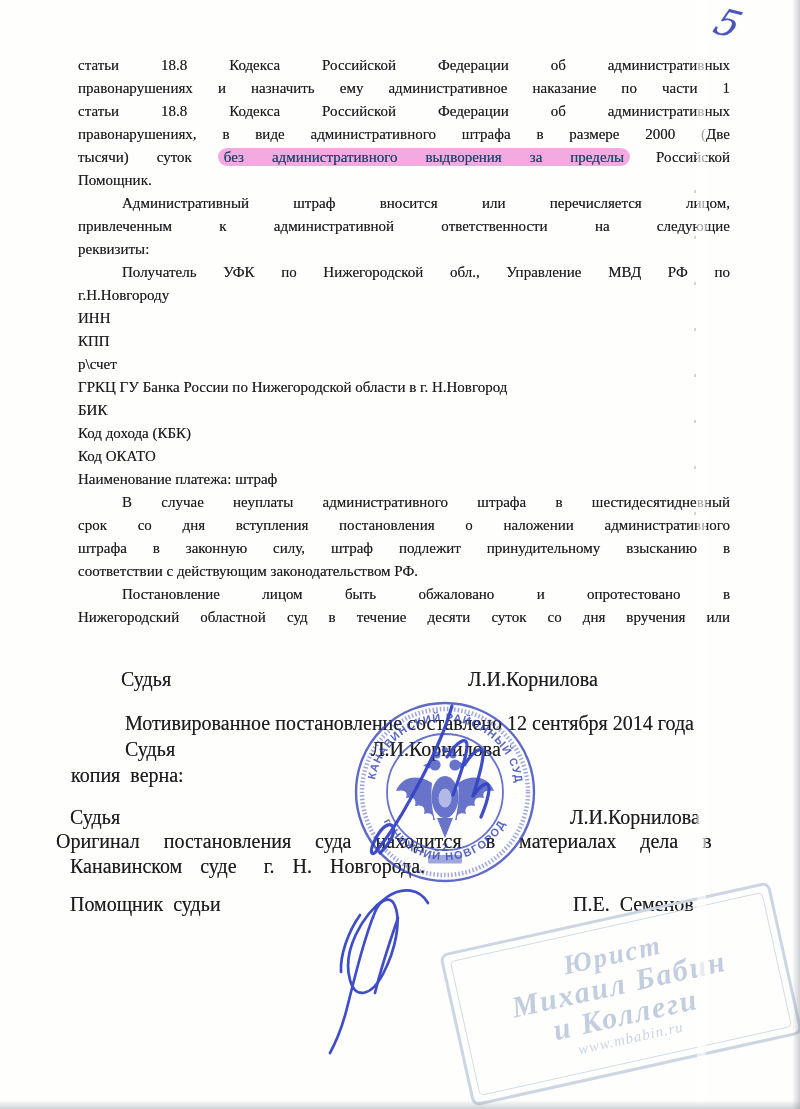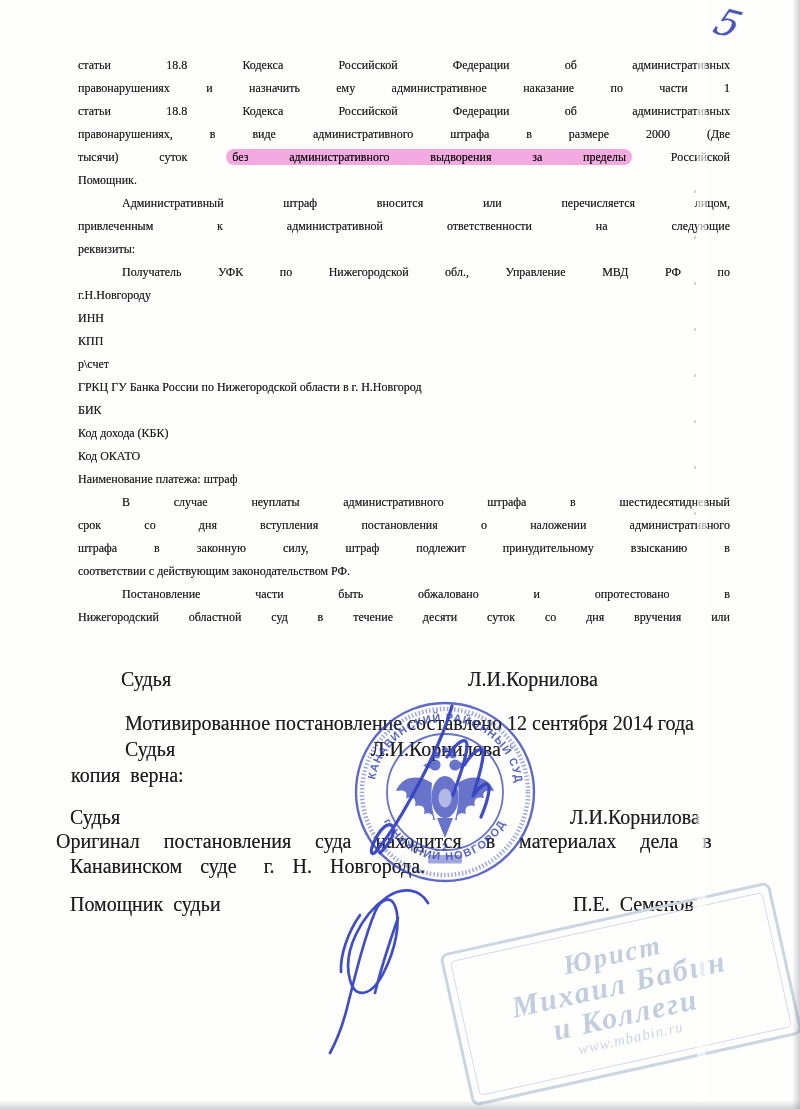--- a/index.html
+++ b/index.html
@@ -5,30 +5,30 @@
   html,body{margin:0;padding:0;background:#ffffff;}
   .page{
     position:relative;width:800px;height:1109px;overflow:hidden;
     background:#fefefd;
     font-family:"Liberation Serif","DejaVu Serif",serif;
     color:#1d1d20;
   }
   
   .textflow{
     position:absolute;left:78px;top:54px;width:652px;
-    font-size:12px;line-height:23px;
+    font-size:15px;line-height:23px;
     text-shadow:0 0 .5px rgba(25,25,30,.6);
   }
   .ln{white-space:nowrap;}
   .ln.j{white-space:normal;text-align:justify;text-align-last:justify;}
   .ln.ind{padding-left:44px;}
   .hl{
     background:rgba(241,163,221,.92);
     border-radius:9px;padding:1px 6px;margin:-1px -2px;
-    color:#000000;
+    color:#0c4a6e;
   }
   
   .abs{
     position:absolute;font-size:20px;line-height:23px;white-space:pre;
     text-shadow:0 0 .5px rgba(25,25,30,.6);
   }
   .wsp{word-spacing:7px;}
   .wsp2{word-spacing:4px;}
   
   .pen-five{
@@ -119,21 +119,21 @@
     </div>
 
     <div>
       <div class="ln j ind">В случае неуплаты административного штрафа в шестидесятидневный</div>
       <div class="ln j">срок со дня вступления постановления о наложении административного</div>
       <div class="ln j">штрафа в законную силу, штраф подлежит принудительному взысканию в</div>
       <div class="ln">соответствии с действующим законодательством РФ.</div>
     </div>
 
     <div>
-      <div class="ln j ind">Постановление части быть обжаловано и опротестовано в</div>
+      <div class="ln j ind">Постановление лицом быть обжаловано и опротестовано в</div>
       <div class="ln j">Нижегородский областной суд в течение десяти суток со дня вручения или</div>
     </div>
   </div>
 
   <span class="abs" style="left:121px;top:668px">Судья</span>
   <span class="abs" style="left:468px;top:668px">Л.И.Корнилова</span>
 
   <span class="abs" style="left:125px;top:712px">Мотивированное постановление составлено 12 сентября 2014 года</span>
   <span class="abs" style="left:125px;top:738px">Судья</span>
   <span class="abs" style="left:371px;top:738px">Л.И.Корнилова</span>

